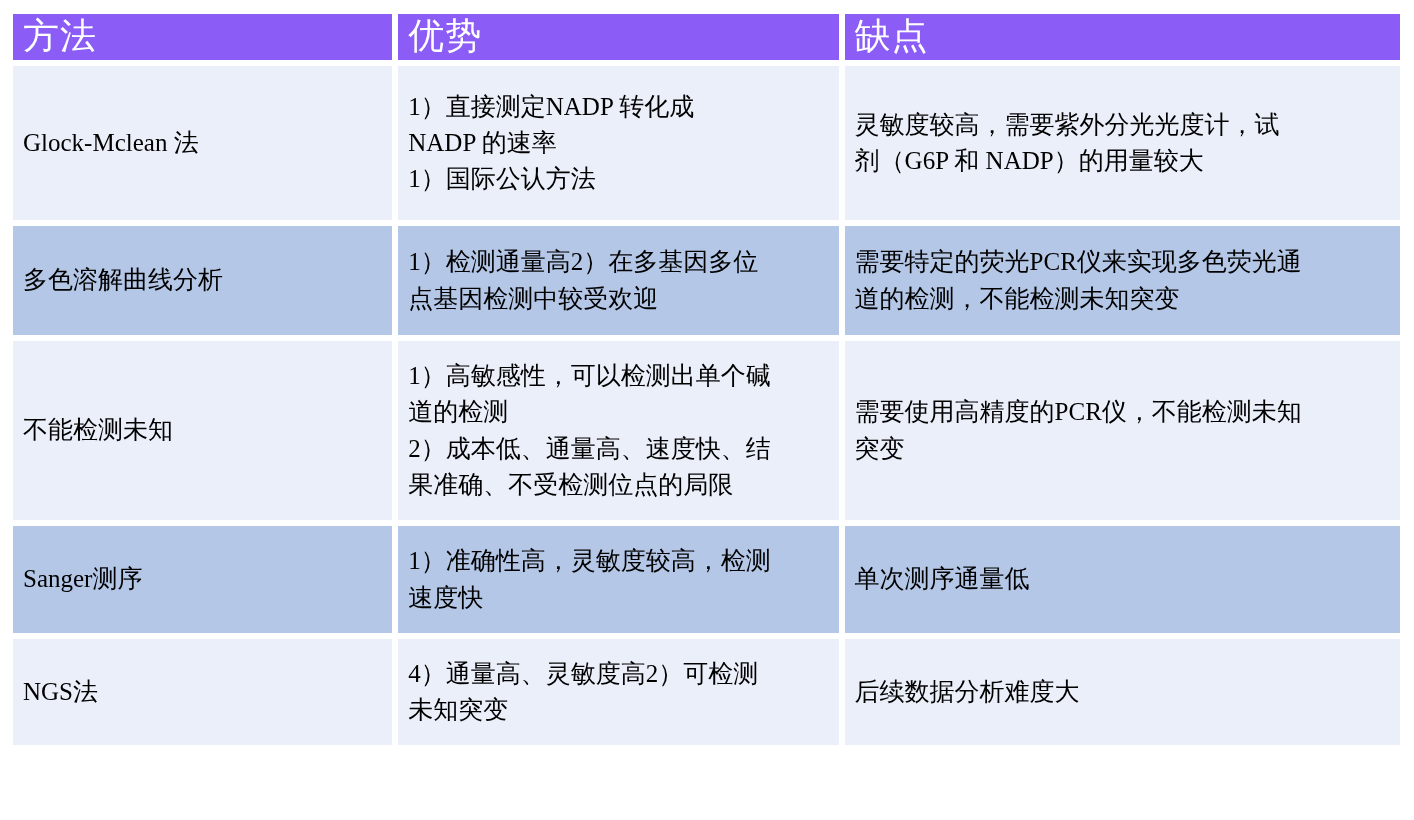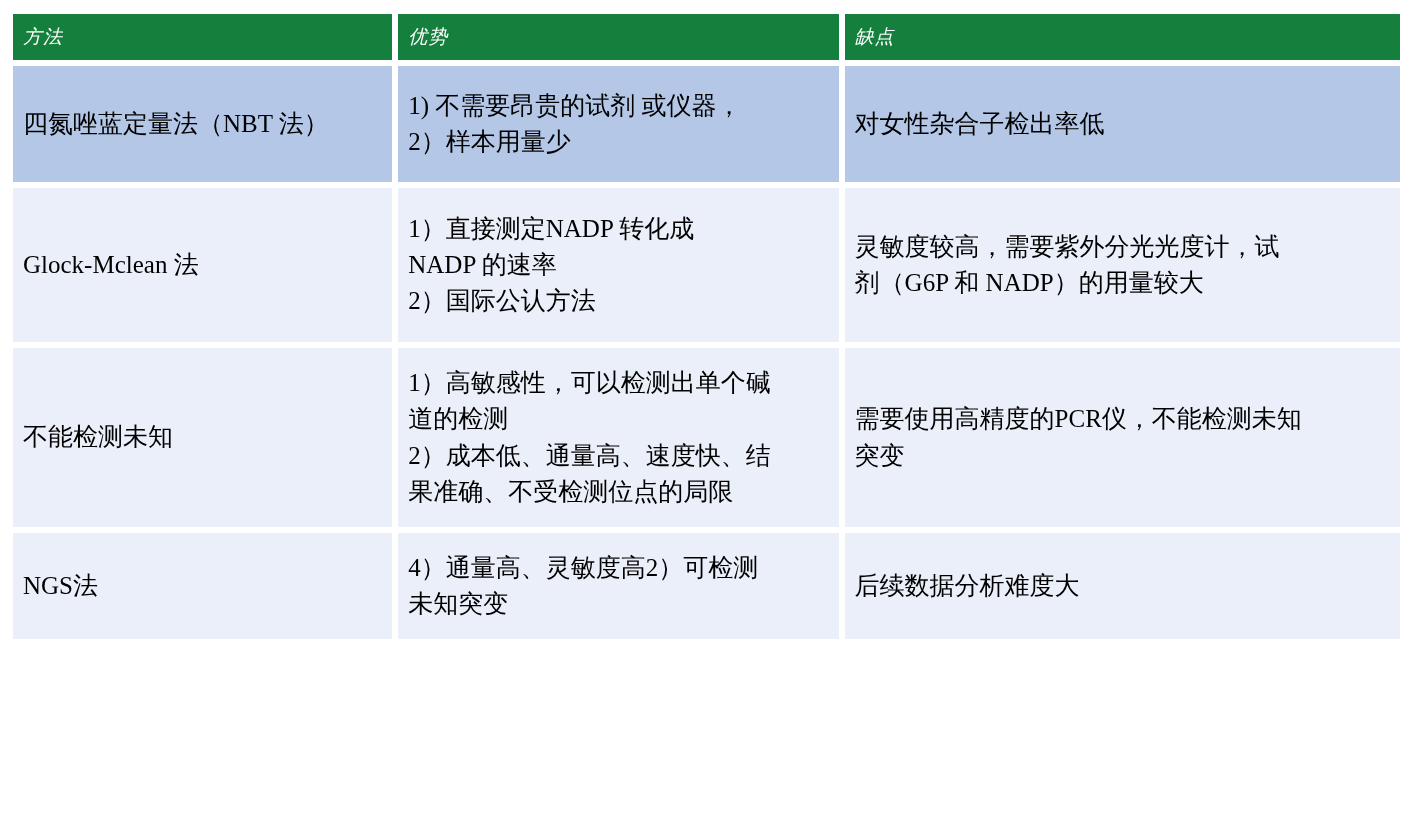--- a/index.html
+++ b/index.html
@@ -38,30 +38,29 @@
   table.method-table td {
     padding: 0;
     margin: 0;
     vertical-align: middle;
     text-align: left;
     border: none;
   }
 
   
   tr.header-row th {
-    background: #15803d;
+    background: #8b5cf6;
     color: #ffffff;
     height: 46px;
     font-weight: normal;
-    font-size: 19px;
+    font-size: 36px;
     line-height: 1.1;
     padding: 0 0 0 10px;
     letter-spacing: 1px;
     vertical-align: middle;
-    font-style: italic;
   }
 
   
   tr.band-dark td { background: #B4C7E7; }
   tr.band-light td { background: #EBEFF9; }
 
   tr.body-row td {
     color: #000000;
     font-size: 25px;
     line-height: 1.45;
@@ -94,59 +93,70 @@
     </colgroup>
     <thead>
       <tr class="header-row">
         <th>方法</th>
         <th>优势</th>
         <th>缺点</th>
       </tr>
     </thead>
     <tbody>
 
-      <tr class="body-row band-dark r1">
-        <td class="cell-method">四氮唑蓝定量法（NBT 法）</td>
-        <td class="cell-pro">
-          <span class="line">1) 不需要昂贵的试剂 或仪器，</span>
-          <span class="line">2）样本用量少</span>
-        </td>
-        <td class="cell-con">
-          <span class="line">对女性杂合子检出率低</span>
-        </td>
-      </tr>
 
       <tr class="body-row band-light r2">
         <td class="cell-method">Glock-Mclean 法</td>
         <td class="cell-pro">
           <span class="line">1）直接测定NADP 转化成</span>
           <span class="line">NADP 的速率</span>
-          <span class="line">2）国际公认方法</span>
+          <span class="line">1）国际公认方法</span>
         </td>
         <td class="cell-con">
           <span class="line">灵敏度较高，需要紫外分光光度计，试</span>
           <span class="line">剂（G6P 和 NADP）的用量较大</span>
         </td>
       </tr>
 
+      <tr class="body-row band-dark r3">
+        <td class="cell-method">多色溶解曲线分析</td>
+        <td class="cell-pro">
+          <span class="line">1）检测通量高2）在多基因多位</span>
+          <span class="line">点基因检测中较受欢迎</span>
+        </td>
+        <td class="cell-con">
+          <span class="line">需要特定的荧光PCR仪来实现多色荧光通</span>
+          <span class="line">道的检测，不能检测未知突变</span>
+        </td>
+      </tr>
 
       <tr class="body-row band-light r4">
         <td class="cell-method">不能检测未知</td>
         <td class="cell-pro">
           <span class="line">1）高敏感性，可以检测出单个碱</span>
           <span class="line">道的检测</span>
           <span class="line">2）成本低、通量高、速度快、结</span>
           <span class="line">果准确、不受检测位点的局限</span>
         </td>
         <td class="cell-con">
           <span class="line">需要使用高精度的PCR仪，不能检测未知</span>
           <span class="line">突变</span>
         </td>
       </tr>
 
+      <tr class="body-row band-dark r5">
+        <td class="cell-method">Sanger测序</td>
+        <td class="cell-pro">
+          <span class="line">1）准确性高，灵敏度较高，检测</span>
+          <span class="line">速度快</span>
+        </td>
+        <td class="cell-con">
+          <span class="line">单次测序通量低</span>
+        </td>
+      </tr>
 
       <tr class="body-row band-light r6">
         <td class="cell-method">NGS法</td>
         <td class="cell-pro">
           <span class="line">4）通量高、灵敏度高2）可检测</span>
           <span class="line">未知突变</span>
         </td>
         <td class="cell-con">
           <span class="line">后续数据分析难度大</span>
         </td>

